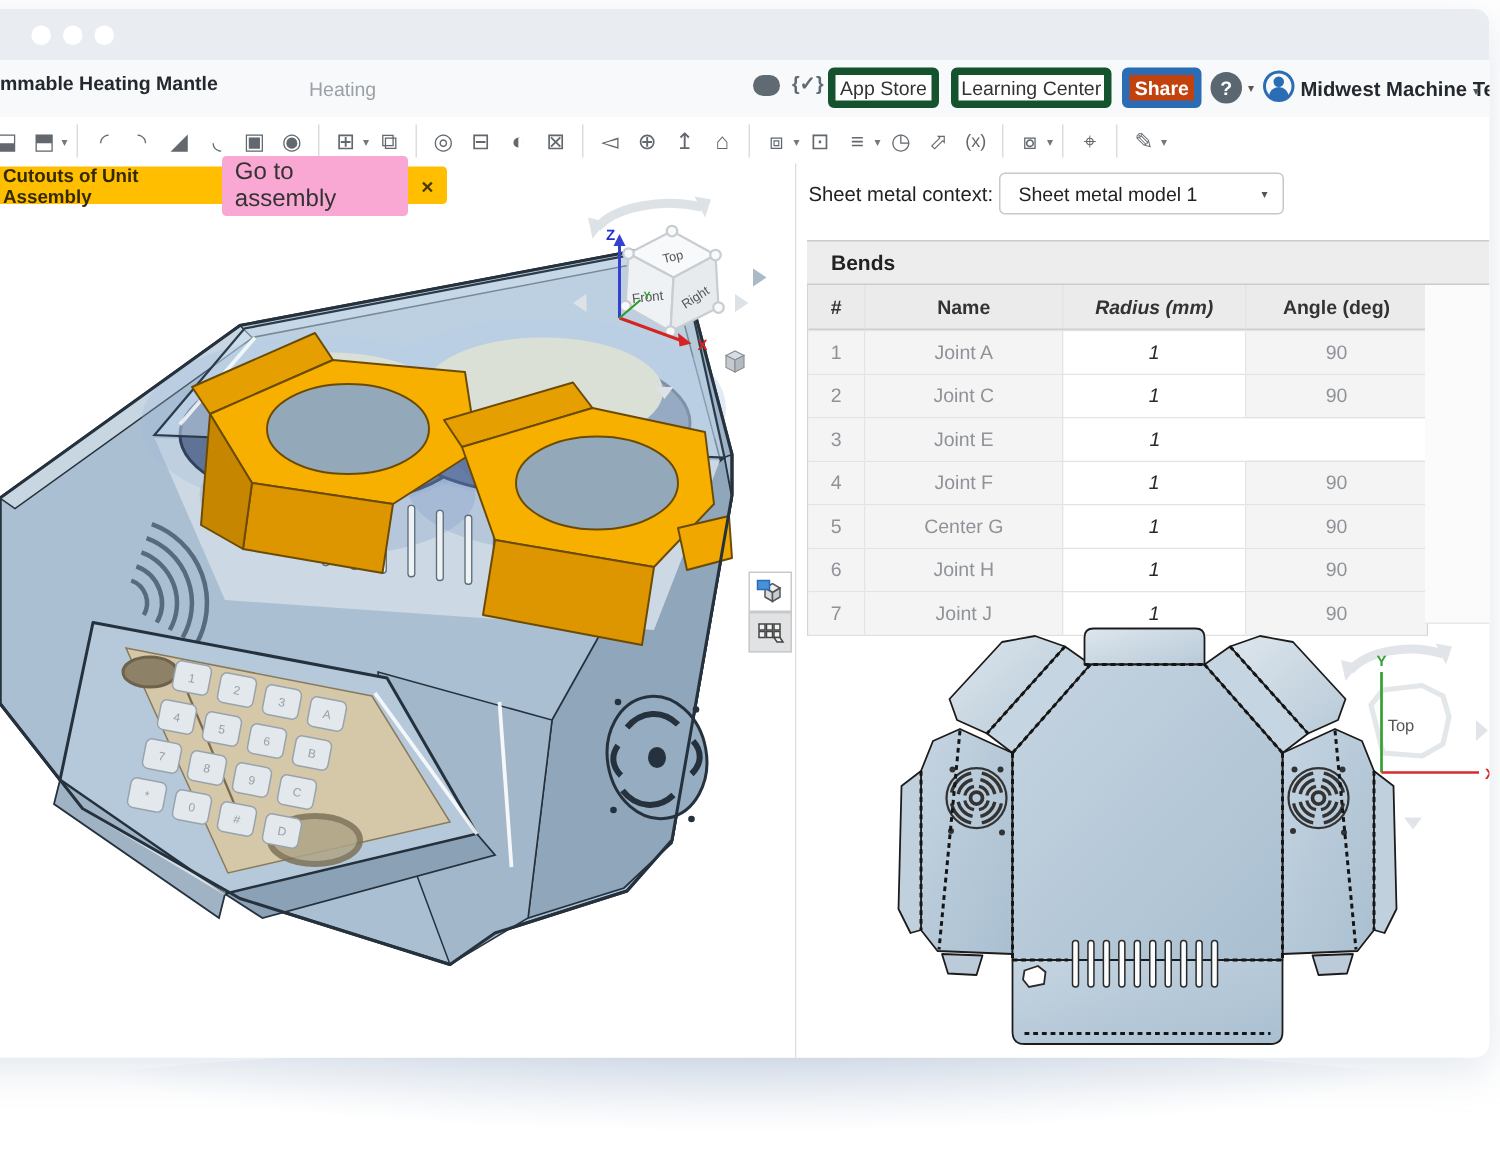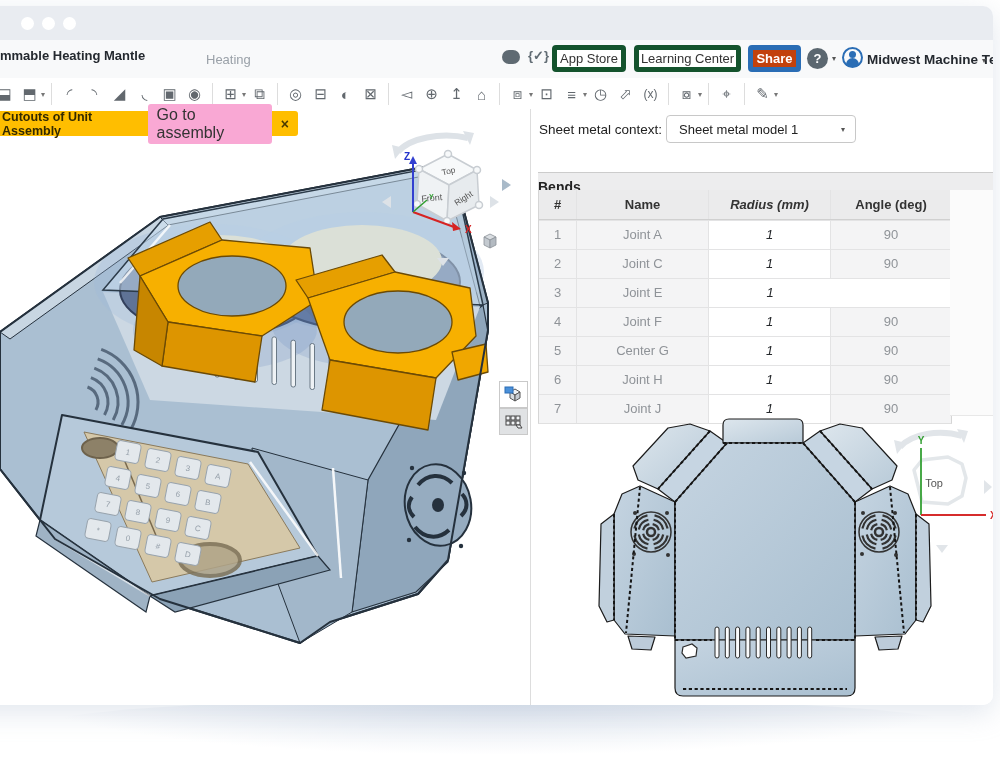--- a/index.html
+++ b/index.html
@@ -56,21 +56,21 @@
   .vtoggle.sel{background:#e0e2e4;}
   
   .rpanel{position:absolute;left:595px;top:103px;width:462px;height:597px;background:#fff;}
   .ctx-label{position:absolute;left:8px;top:13px;font-size:13.5px;color:#222;}
   .ctx-dd{position:absolute;left:123px;top:6px;width:190px;height:28px;box-sizing:border-box;border:1px solid #c8c8c8;
           border-radius:4px;background:#fff;font-size:13px;color:#222;display:flex;align-items:center;
           padding:0 10px 0 12px;cursor:pointer;margin-left:12px;}
   .ctx-dd .caret{margin-left:auto;}
   .bends-hd{position:absolute;left:7px;top:51px;right:0;height:30px;box-sizing:border-box;background:#ededee;
             border-top:1px solid #ccc;border-bottom:1px solid #ccc;font-size:14px;font-weight:bold;color:#222;
-            line-height:28px;padding-left:0;margin-top:12px;}
+            line-height:28px;padding-left:16px;}
   .btable{position:absolute;left:7px;top:81px;width:412px;border-left:1px solid #d5d5d5;border-right:1px solid #d5d5d5;
           border-bottom:1px solid #e0e0e0;font-size:13px;}
   .brow{display:flex;height:28px;line-height:28px;text-align:center;border-top:1px solid #e3e3e4;}
   .brow.hd{height:29px;line-height:29px;background:#ebebec;font-weight:bold;color:#333;border-top:none;border-bottom:1px solid #d0d0d0;}
   .c0{width:38px;}.c1{width:132px;}.c2{width:122px;font-style:italic;}.c3{width:120px;}
   .brow div{border-right:1px solid #e3e3e4;box-sizing:border-box;}
   .brow div:last-child{border-right:none;}
   .brow .ro{background:#f4f4f5;color:#8f9398;}
   .brow .ed{background:#fff;color:#26292c;}
   .tbl-gutter{position:absolute;left:419px;top:81px;width:43px;height:225px;background:#fbfbfb;border-bottom:1px solid #e8e8e8;}

